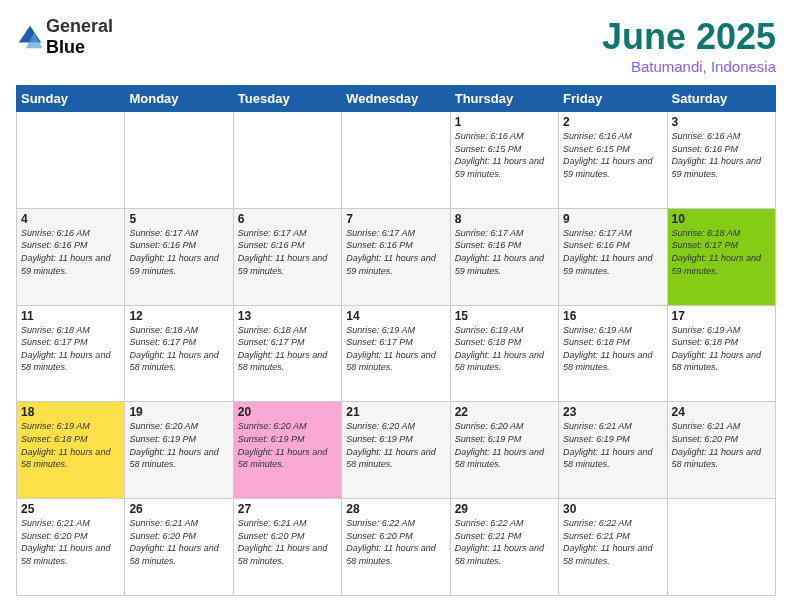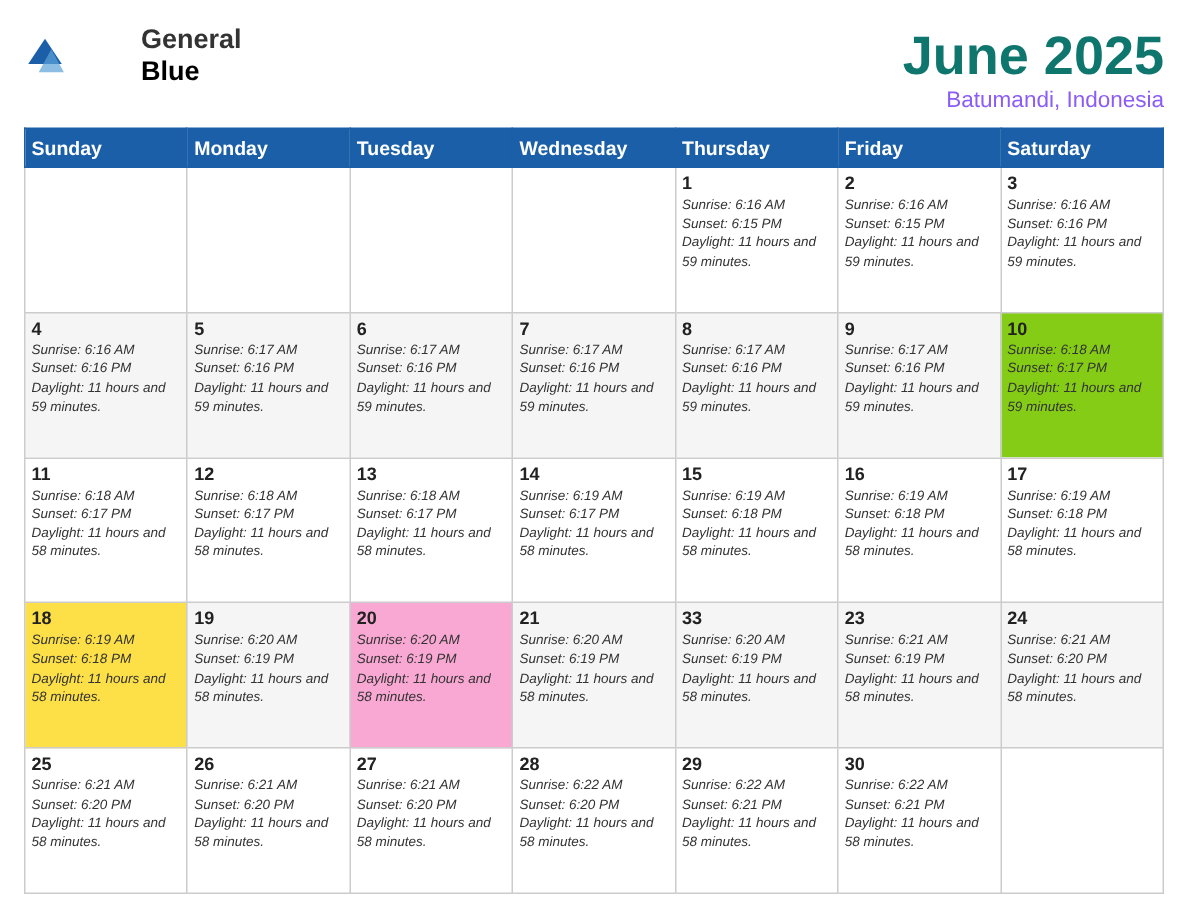--- a/index.html
+++ b/index.html
@@ -19,21 +19,20 @@
     }
     .header {
       display: flex;
       justify-content: space-between;
       align-items: flex-start;
       margin-bottom: 10px;
     }
     .logo {
       display: flex;
       align-items: center;
-      gap: 48px;
     }
     .logo-text {
       font-size: 18px;
       font-weight: bold;
     }
     .logo-general {
       color: #333;
     }
     .logo-blue {
       color: #000000;
@@ -219,21 +218,21 @@
       </td>
           <td style="background: #f9a8d4; margin-top: 46px;">
         <span class="day-num">20</span>
         <div class="day-info">Sunrise: 6:20 AM<br>Sunset: 6:19 PM<br>Daylight: 11 hours and 58 minutes.</div>
       </td>
           <td style="background: rgb(245, 245, 245);">
         <span class="day-num">21</span>
         <div class="day-info">Sunrise: 6:20 AM<br>Sunset: 6:19 PM<br>Daylight: 11 hours and 58 minutes.</div>
       </td>
           <td style="background: rgb(245, 245, 245);">
-        <span class="day-num">33</span>
+        <span class="day-num">22</span>
         <div class="day-info">Sunrise: 6:20 AM<br>Sunset: 6:19 PM<br>Daylight: 11 hours and 58 minutes.</div>
       </td>
           <td style="background: rgb(245, 245, 245);">
         <span class="day-num">23</span>
         <div class="day-info">Sunrise: 6:21 AM<br>Sunset: 6:19 PM<br>Daylight: 11 hours and 58 minutes.</div>
       </td>
           <td style="background: rgb(245, 245, 245);">
         <span class="day-num">24</span>
         <div class="day-info">Sunrise: 6:21 AM<br>Sunset: 6:20 PM<br>Daylight: 11 hours and 58 minutes.</div>
       </td>

